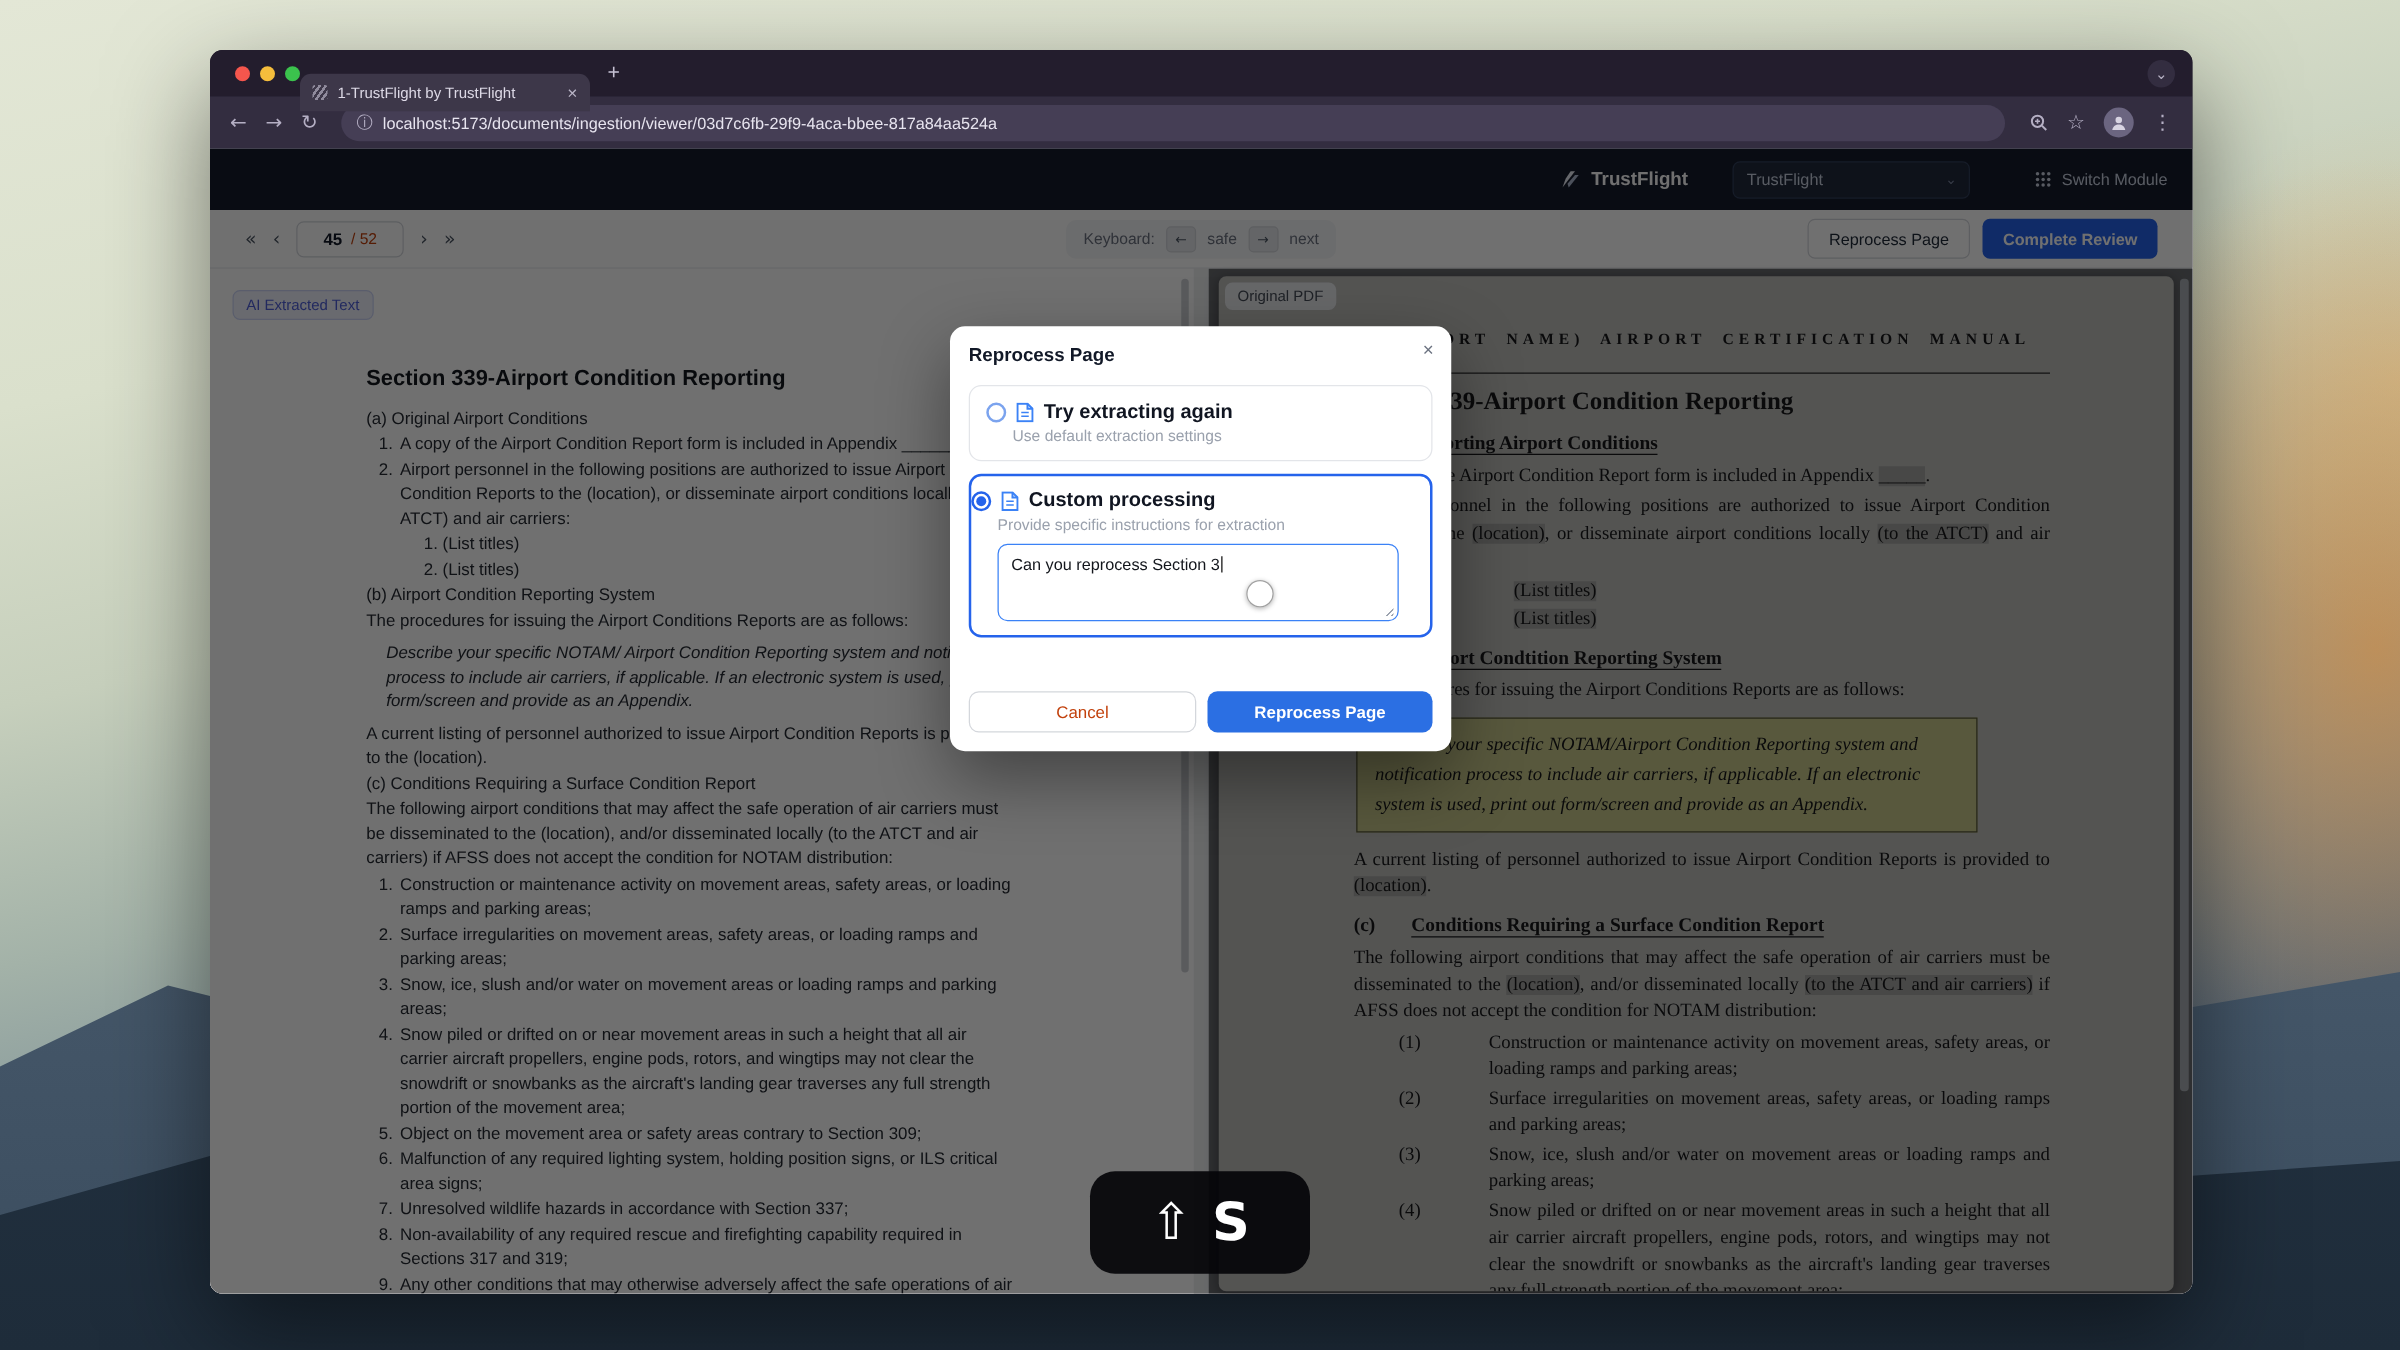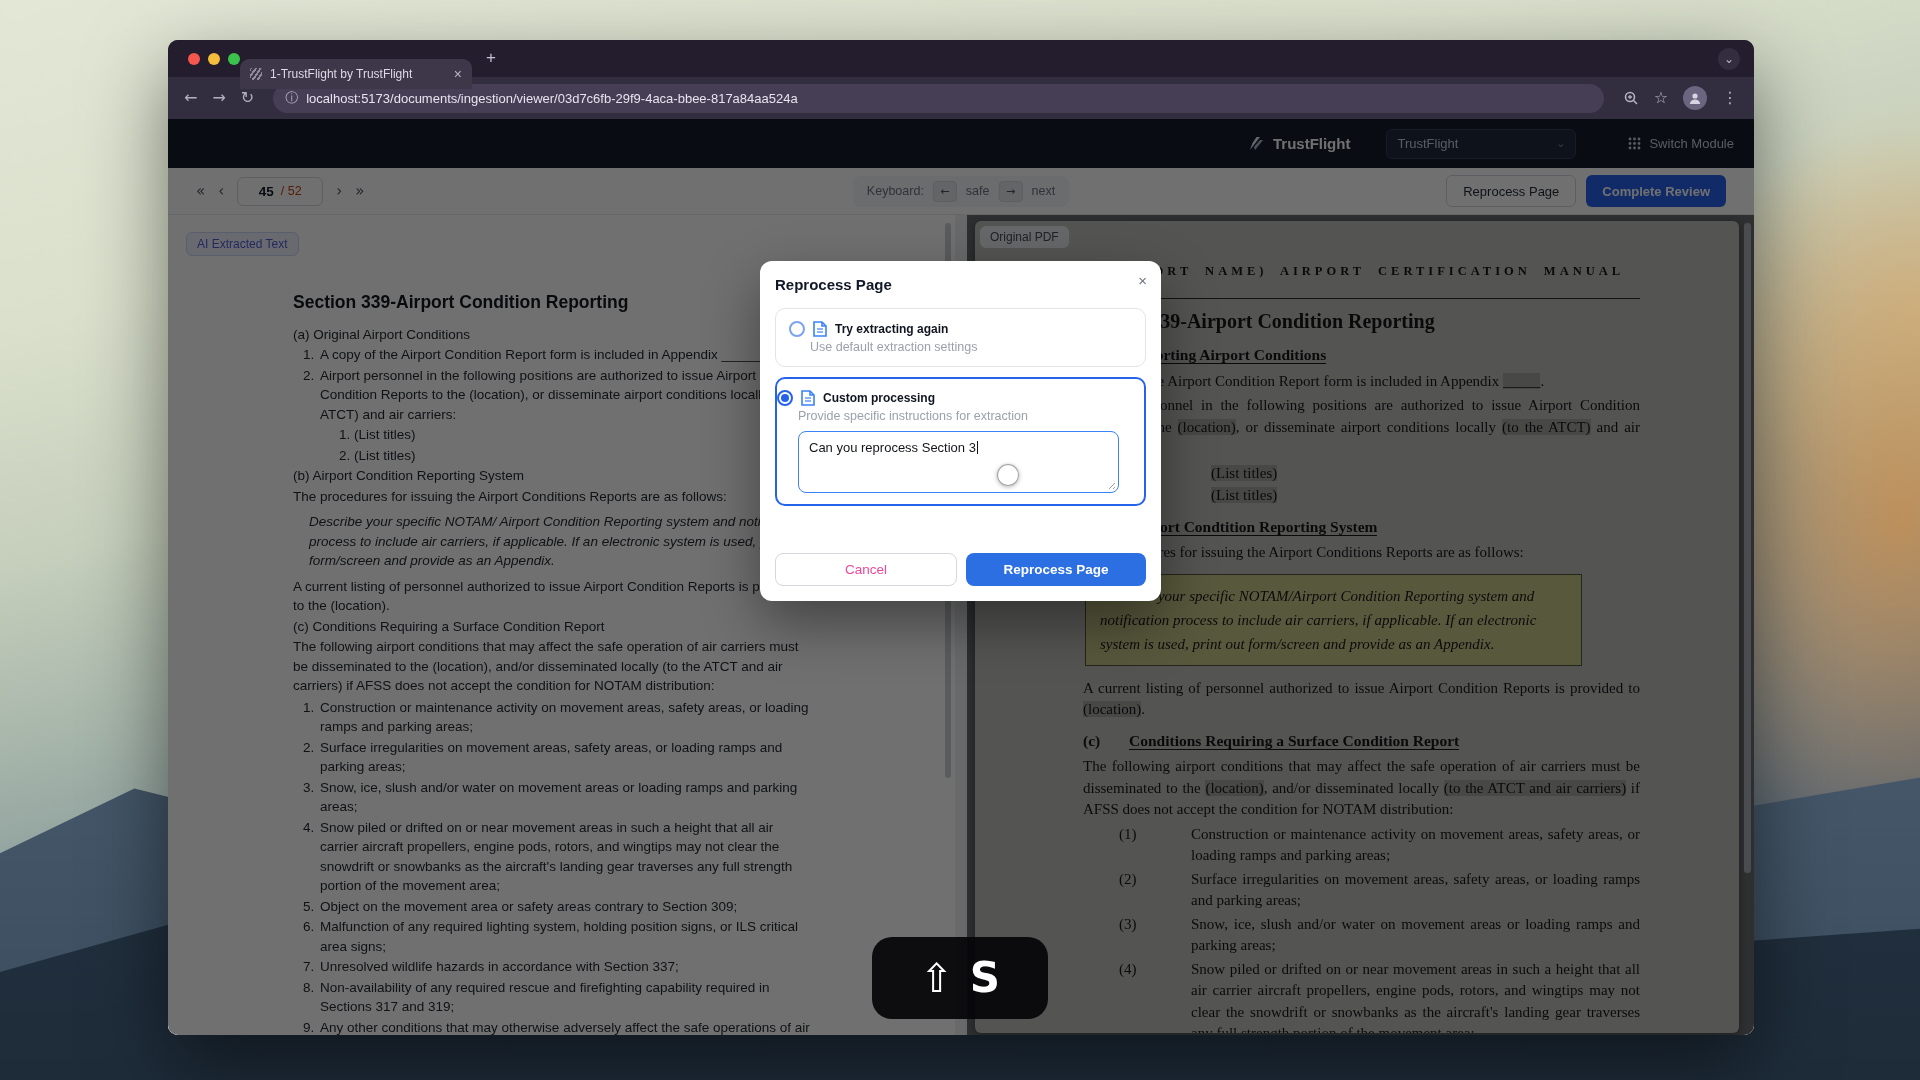--- a/index.html
+++ b/index.html
@@ -122,30 +122,30 @@
   .modal { position:absolute; left:592px; top:142px; width:401px; height:340px; background:#fff;
     border-radius:12px; box-shadow:0 22px 55px rgba(0,0,0,.4); z-index:60; padding:15px; }
   .m-title { font-size:15px; font-weight:600; color:#111827; }
   .m-close { position:absolute; right:14px; top:11px; font-size:15px; color:#6b7280; }
   .opt-card { border:1px solid #e3e5e9; border-radius:10px; padding:12px 13px; margin-top:15px; }
   .opt-card.sel { border:2px solid #2563eb; margin-top:10px; padding:11px 0; }
   .opt-row { display:flex; align-items:center; gap:8px; }
   .radio { width:16px; height:16px; border-radius:50%; border:2px solid #7ba3ee; background:#fff; flex:none; }
   .radio.on { border:2px solid #2563eb; position:relative; }
   .radio.on::after { content:""; position:absolute; left:2px; top:2px; width:8px; height:8px; border-radius:50%; background:#2563eb; }
-  .opt-label { font-size:12px; font-weight:600; color:#101521; }
+  .opt-label { font-size:16px; font-weight:600; color:#101521; }
   .opt-desc { margin:3px 0 0 21px; font-size:12.5px; color:#9aa1ad; }
   .instr-box { position:relative; margin:8px 0 0 21px; width:321px; height:62px; border:1.5px solid #3b82f6;
     border-radius:8px; padding:8px 10px; font-size:13px; color:#13161c; background:#fff; }
   .caret { display:inline-block; width:1px; height:13px; background:#111; vertical-align:-2px; margin-left:1px; }
   .resize-h { position:absolute; right:3px; bottom:3px; width:9px; height:9px;
     background:repeating-linear-gradient(135deg,transparent 0 2px,#9ca3af 2px 3px); clip-path:polygon(100% 0,100% 100%,0 100%); }
   .m-footer { position:absolute; left:15px; right:15px; bottom:15px; display:flex; gap:9px; }
   .m-cancel { flex:1; height:33px; border:1px solid #d4d7dc; border-radius:8px; background:#fff;
-    font-size:13.5px; color:#ec4899; display:flex; align-items:center; justify-content:center; }
+    font-size:13.5px; color:#c2410c; display:flex; align-items:center; justify-content:center; }
   .m-submit { flex:1; height:33px; border-radius:8px; background:#2b6fe3; font-size:13.5px; font-weight:600;
     color:#fff; display:flex; align-items:center; justify-content:center; }
   .cursor-dot { position:absolute; left:829px; top:345px; width:22px; height:22px; border-radius:50%; z-index:70;
     background:rgba(255,255,255,.55); border:1.5px solid rgba(130,130,130,.75); box-shadow:0 1px 4px rgba(0,0,0,.3); }
 
   
   .osd { position:absolute; left:872px; top:937px; width:176px; height:82px; background:rgba(5,5,9,.93);
     border-radius:20px; z-index:100; display:flex; align-items:center; justify-content:center; gap:16px;
     color:#fff; font-family:"DejaVu Sans",sans-serif; }
   .osd .sh { font-size:40px; line-height:1; }

